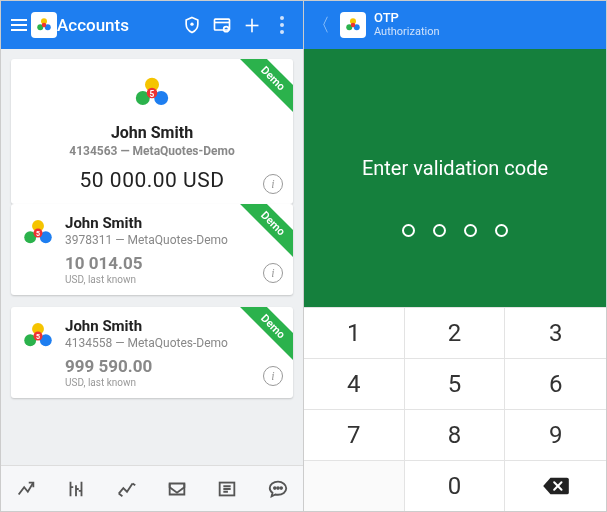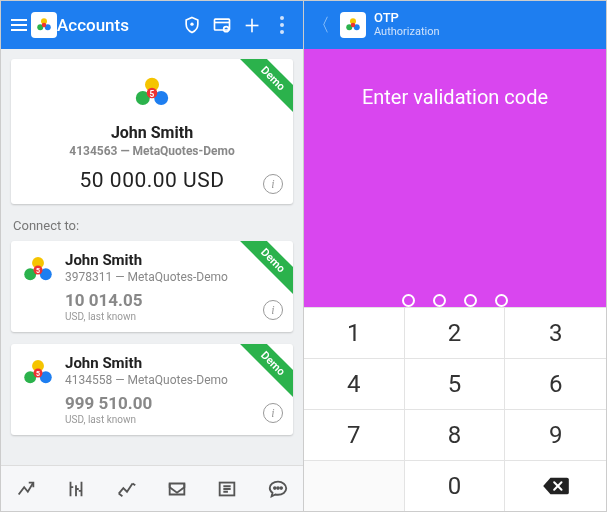--- a/index.html
+++ b/index.html
@@ -71,22 +71,22 @@
   .bottom-nav svg{width:22px;height:22px;fill:none;stroke:#555;stroke-width:2;}
   
   .appbar2{
     background:#1e7ef0;color:#fff;height:48px;display:flex;align-items:center;padding:0 6px;gap:8px;
   }
   .back-chev{font-size:18px;color:#9cc9fa;padding:0 2px;}
   .title-stack{display:flex;flex-direction:column;line-height:1.15;}
   .title-stack .t1{font-size:13px;font-weight:500;}
   .title-stack .t2{font-size:11px;color:#cfe2fb;}
   .otp-area{
-    background:#d946ef;color:#fff;flex:0 0 258px;
-    display:flex;flex-direction:column;align-items:center;justify-content:space-between;
+    background:#15803d;color:#fff;flex:0 0 258px;
+    display:flex;flex-direction:column;align-items:center;justify-content:center;
     padding-top:36px;
   }
   .otp-prompt{font-size:20px;font-weight:400;}
   .otp-dots{display:flex;gap:18px;margin-top:44px;}
   .otp-dots span{width:13px;height:13px;border:2px solid #fff;border-radius:50%;}
   .keypad{flex:1;display:grid;grid-template-columns:repeat(3,1fr);grid-template-rows:repeat(4,1fr);}
   .key{
     border:none;border-top:1px solid #e3e3e3;border-right:1px solid #e3e3e3;
     background:#fff;display:flex;align-items:center;justify-content:center;
     font-size:24px;color:#333;font-family:inherit;cursor:pointer;
@@ -149,21 +149,20 @@
           <circle cx="17.5" cy="15" r="4.2" fill="#1e7ef0"></circle>
           <circle cx="12" cy="12" r="3.2" fill="#e33"></circle>
           <text x="12" y="14.2" text-anchor="middle" font-size="5" fill="#fff" font-weight="700">5</text>
         </svg>
       <div class="main-name">John Smith</div>
       <div class="main-sub">4134563 — MetaQuotes-Demo</div>
       <div class="main-balance">50 000.00 USD</div>
       <div class="info-circ">i</div>
     </div>
 
-    <div class="section-label">Connect to:</div>
 
     <div class="card acc-card">
       <div class="demo-ribbon">Demo</div>
       <svg class="acc-logo" viewBox="0 0 24 24">
           <circle cx="12" cy="7" r="4.2" fill="#f5c400"></circle>
           <circle cx="6.5" cy="15" r="4.2" fill="#2bb24c"></circle>
           <circle cx="17.5" cy="15" r="4.2" fill="#1e7ef0"></circle>
           <circle cx="12" cy="12" r="3.2" fill="#e33"></circle>
           <text x="12" y="14.2" text-anchor="middle" font-size="5" fill="#fff" font-weight="700">5</text>
         </svg>
@@ -181,21 +180,21 @@
       <svg class="acc-logo" viewBox="0 0 24 24">
           <circle cx="12" cy="7" r="4.2" fill="#f5c400"></circle>
           <circle cx="6.5" cy="15" r="4.2" fill="#2bb24c"></circle>
           <circle cx="17.5" cy="15" r="4.2" fill="#1e7ef0"></circle>
           <circle cx="12" cy="12" r="3.2" fill="#e33"></circle>
           <text x="12" y="14.2" text-anchor="middle" font-size="5" fill="#fff" font-weight="700">5</text>
         </svg>
       <div class="acc-body">
         <div class="acc-name">John Smith</div>
         <div class="acc-sub">4134558 — MetaQuotes-Demo</div>
-        <div class="acc-bal">999 510.00</div>
+        <div class="acc-bal">999 590.00</div>
         <div class="acc-note">USD, last known</div>
       </div>
       <div class="info-circ">i</div>
     </div>
   </div>
 
   <div class="bottom-nav">
     <div>
         <svg viewBox="0 0 24 24">
           <path d="M4 18l6-8 4 5 6-10"></path>

